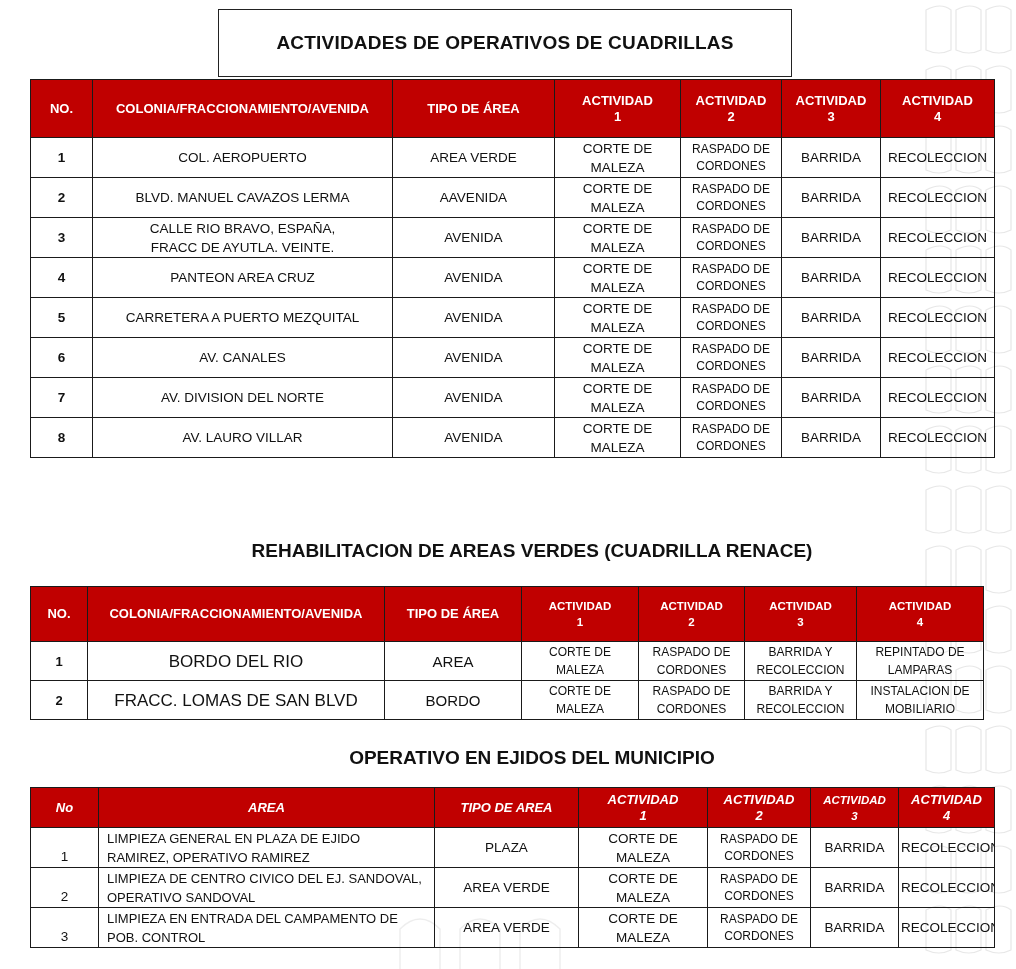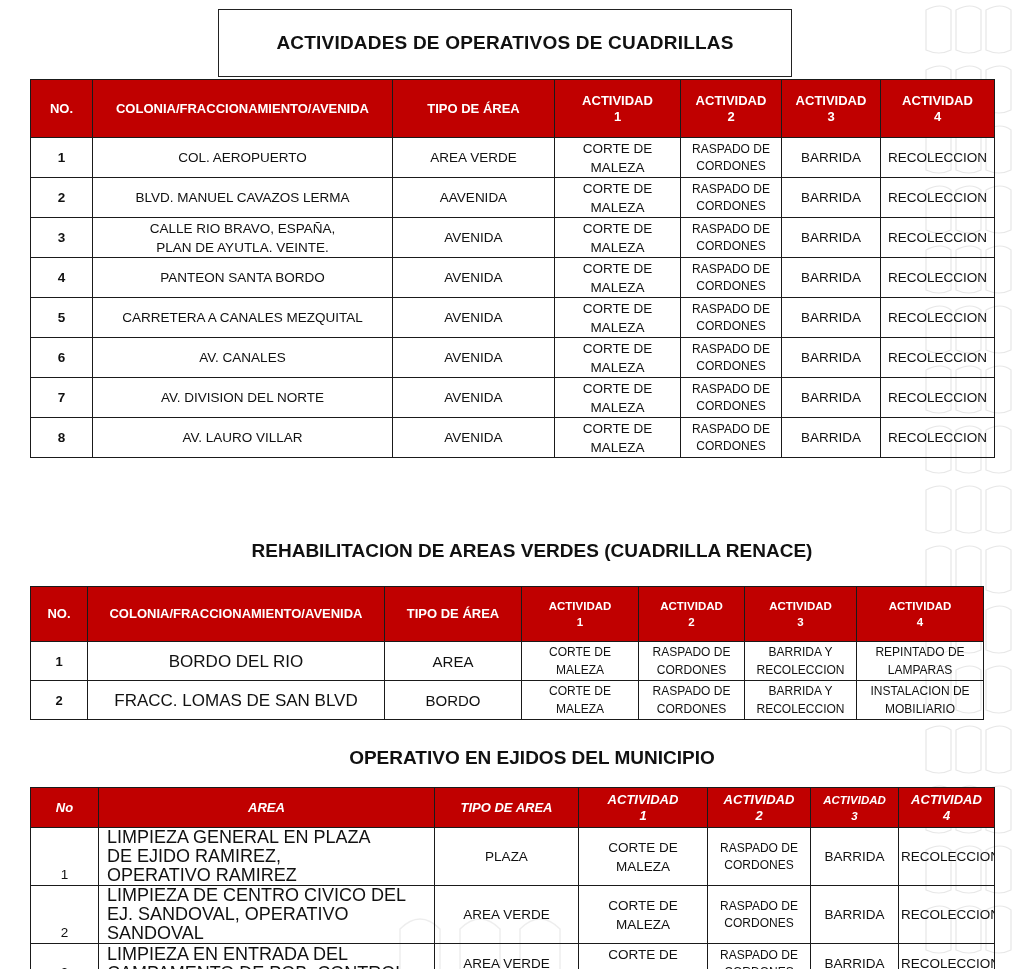--- a/index.html
+++ b/index.html
@@ -44,21 +44,21 @@
   #t2 tbody tr { height: 39px; }
   #t2 td.big { font-size: 17px; }
   #t2 td.mid { font-size: 15px; }
   #t2 td.sm { font-size: 12px; line-height: 18px; }
   #t2 td.xs { font-size: 12px; line-height: 18px; }
 
   
   #t3 { left: 30px; top: 787px; width: 964px; }
   #t3 thead tr { height: 40px; font-style: italic; }
   #t3 tbody tr { height: 40px; }
-  #t3 td.area { text-align: left; padding-left: 8px; font-size: 18px; line-height: 19px; }
+  #t3 td.area { text-align: left; padding-left: 8px; font-size: 13px; line-height: 19px; }
   #t3 td.no { font-weight: normal; vertical-align: bottom; padding-bottom: 1px; }
   #t3 td.sm { font-size: 12px; line-height: 17px; }
   #t3 th.act3 { font-size: 11.5px; }
 </style>
 </head>
 <body>
 
 <div class="watermark">
   <svg viewBox="0 0 100 969" preserveAspectRatio="none" xmlns="http://www.w3.org/2000/svg" fill="none" stroke="#bbb" stroke-width="1.2">
     <g id="wm">
@@ -128,39 +128,39 @@
       <td class="num">2</td>
       <td>BLVD. MANUEL CAVAZOS LERMA</td>
       <td>AAVENIDA</td>
       <td class="cA1">CORTE DE MALEZA</td>
       <td class="cA2">RASPADO DE CORDONES</td>
       <td>BARRIDA</td>
       <td>RECOLECCION</td>
     </tr>
     <tr>
       <td class="num">3</td>
-      <td style="padding:0 40px;">CALLE RIO BRAVO, ESPAÑA, PLAN DE AYUTLA. VEINTE.</td>
+      <td style="padding:0 40px;">CALLE RIO BRAVO, ESPAÑA, FRACC DE AYUTLA. VEINTE.</td>
       <td>AVENIDA</td>
       <td class="cA1">CORTE DE MALEZA</td>
       <td class="cA2">RASPADO DE CORDONES</td>
       <td>BARRIDA</td>
       <td>RECOLECCION</td>
     </tr>
     <tr>
       <td class="num">4</td>
-      <td>PANTEON SANTA BORDO</td>
+      <td>PANTEON AREA CRUZ</td>
       <td>AVENIDA</td>
       <td class="cA1">CORTE DE MALEZA</td>
       <td class="cA2">RASPADO DE CORDONES</td>
       <td>BARRIDA</td>
       <td>RECOLECCION</td>
     </tr>
     <tr>
       <td class="num">5</td>
-      <td>CARRETERA A CANALES MEZQUITAL</td>
+      <td>CARRETERA A PUERTO MEZQUITAL</td>
       <td>AVENIDA</td>
       <td class="cA1">CORTE DE MALEZA</td>
       <td class="cA2">RASPADO DE CORDONES</td>
       <td>BARRIDA</td>
       <td>RECOLECCION</td>
     </tr>
     <tr>
       <td class="num">6</td>
       <td>AV. CANALES</td>
       <td>AVENIDA</td>

